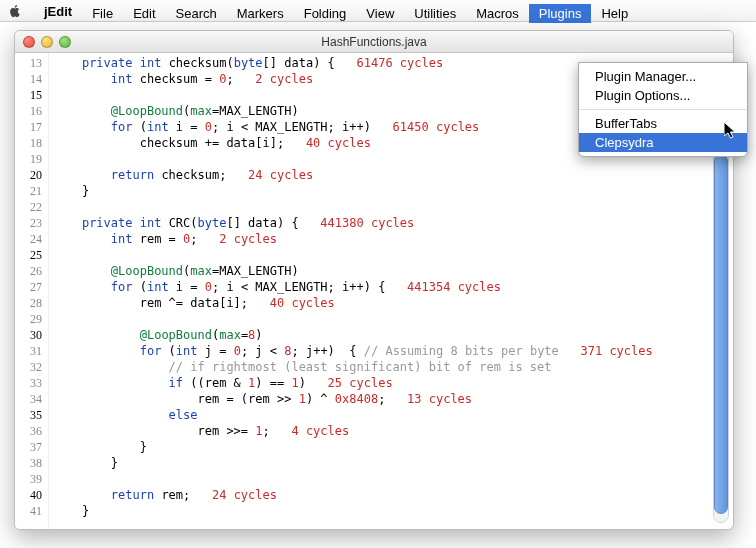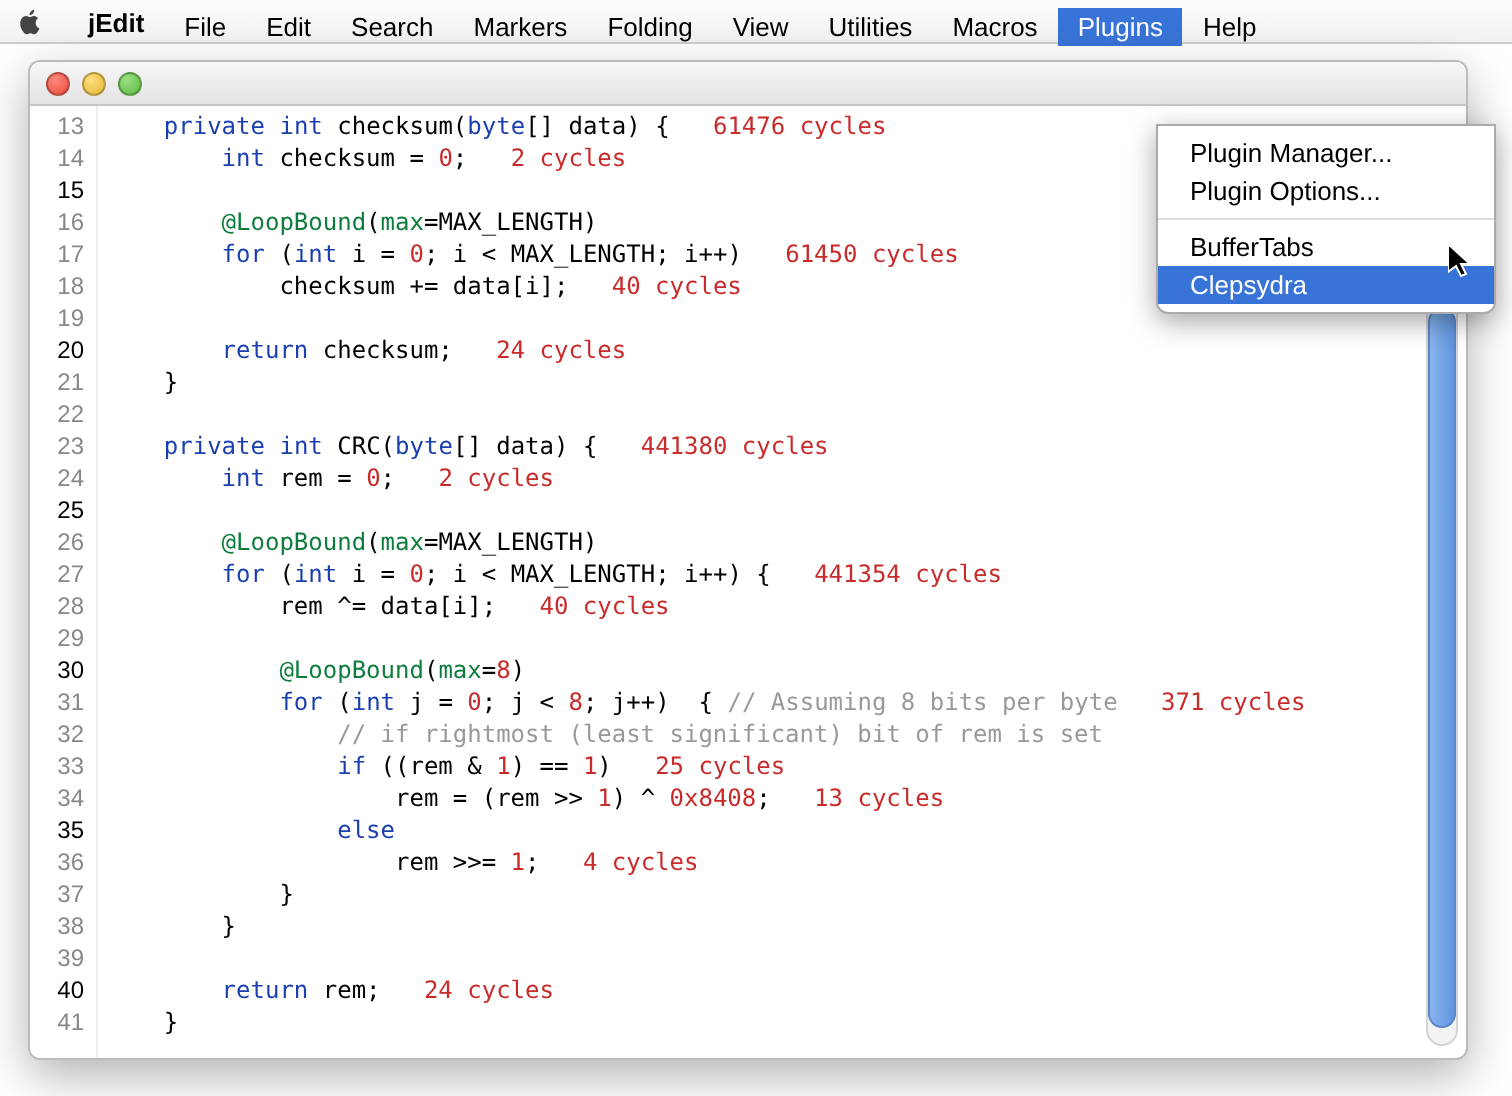--- a/index.html
+++ b/index.html
@@ -16,21 +16,21 @@
 .arrow-right { font-size: 10px; color: #555; }
 .window { position: absolute; top: 30px; left: 14px; width: 720px; height: 500px; border: 1px solid #bbb; border-radius: 6px; background: #fff; box-shadow: 0 8px 24px rgba(0,0,0,0.3); overflow: hidden; }
 .titlebar { height: 22px; background: linear-gradient(#f7f7f7, #e3e3e3); border-bottom: 1px solid #c5c5c5; display: flex; align-items: center; position: relative; }
 .traffic { display: flex; gap: 6px; padding-left: 8px; }
 .tl { width: 12px; height: 12px; border-radius: 50%; border: 0.5px solid rgba(0,0,0,0.25); }
 .tl.r { background: radial-gradient(circle at 35% 30%, #ff8a7e, #e8493a); }
 .tl.y { background: radial-gradient(circle at 35% 30%, #ffe07a, #e4b53a); }
 .tl.g { background: radial-gradient(circle at 35% 30%, #9be084, #5bba3f); }
 .title-text { position: absolute; left: 0; right: 0; text-align: center; font-size: 12px; color: #333; }
 .editor { display: flex; height: calc(100% - 22px); }
-.gutter { width: 34px; background: #fff; border-right: 1px solid #eee; text-align: right; padding: 2px 6px 0 0; font-family: Liberation Sans, sans-serif; font-size: 12px; color: #888; line-height: 16px; }
+.gutter { width: 34px; background: #fff; border-right: 1px solid #eee; text-align: right; padding: 2px 6px 0 0; font-family: Liberation Serif, serif; font-size: 12px; color: #888; line-height: 16px; }
 .gutter .ln { height: 16px; }
 .gutter .ln.hi { color: #000000; font-weight: normal; }
 .code { flex: 1; font-family: Monaco, monospace; font-size: 12px; line-height: 16px; padding: 2px 0 0 4px; overflow: hidden; white-space: pre; }
 .code .row { height: 16px; }
 .kw { color: #1a3fb0; }
 .type { color: #1a3fb0; }
 .ann { color: #0d7d3c; }
 .num { color: #c92a2a; }
 .cyc { color: #c92a2a; }
 .cmt { color: #999; }
@@ -67,20 +67,21 @@
     </div>
   </div>
 
 <div class="window">
   <div class="titlebar">
     <div class="traffic">
       <div class="tl r"></div>
       <div class="tl y"></div>
       <div class="tl g"></div>
     </div>
+    <div class="title-text">HashFunctions.java</div>
   </div>
   <div class="editor">
     <div class="gutter" id="gutter">
         <div class="ln">13</div>
         <div class="ln">14</div>
         <div class="ln hi">15</div>
         <div class="ln">16</div>
         <div class="ln">17</div>
         <div class="ln">18</div>
         <div class="ln">19</div>

